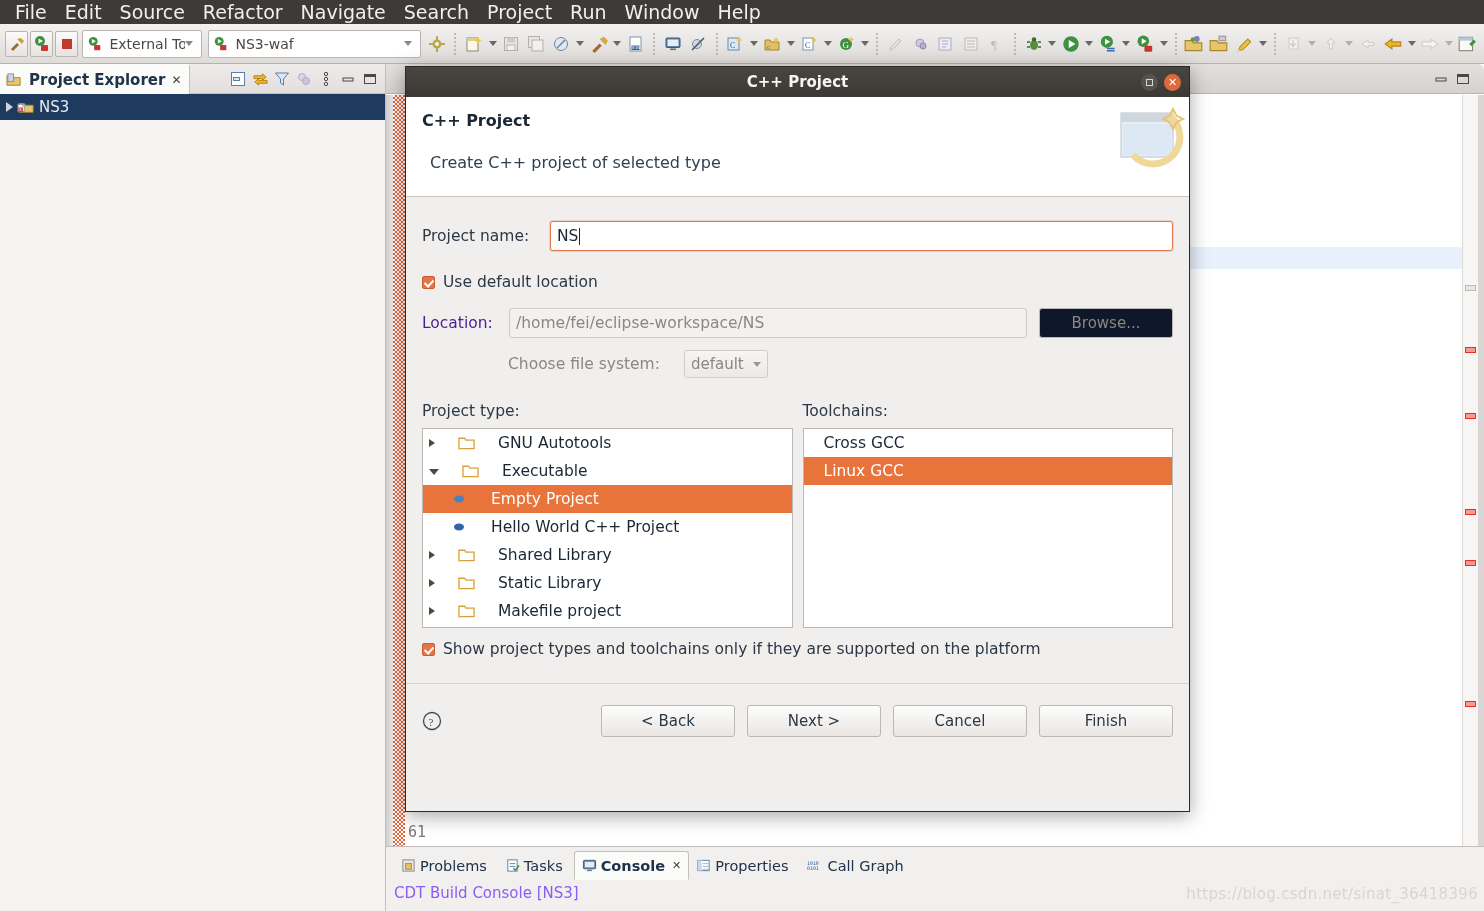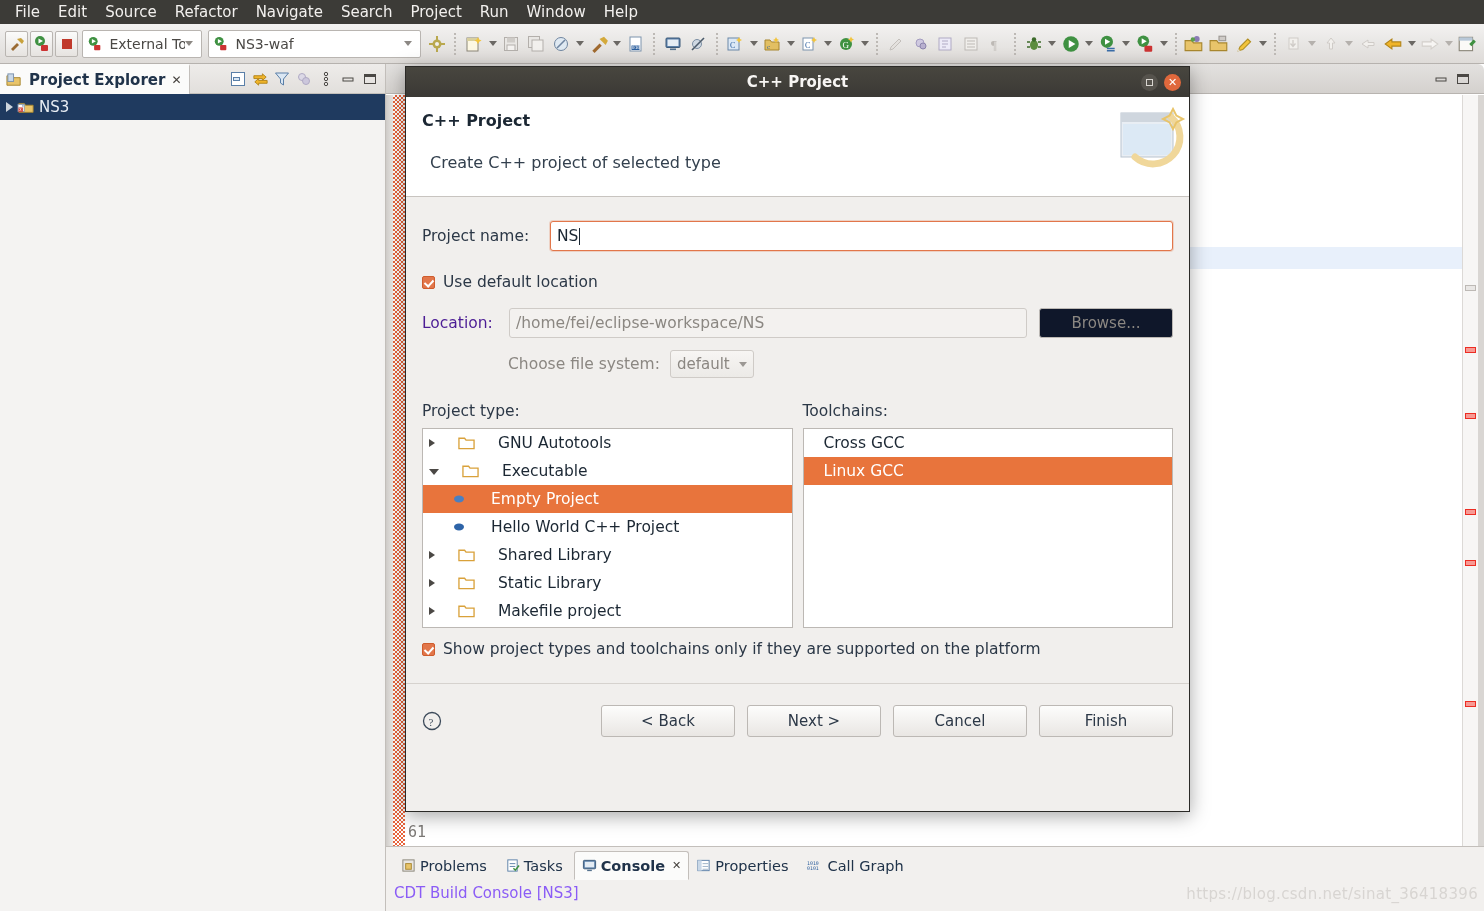--- a/index.html
+++ b/index.html
@@ -12,21 +12,21 @@
   }
   #root { position: relative; width: 1484px; height: 911px; }
 
   
   .menubar {
     position: absolute; left: 0; top: 0; width: 1484px; height: 24px;
     background: #3c3b37; color: #e8e6e3;
     display: flex; align-items: center; padding-left: 6px;
   }
   .menubar .mi {
-    font-size: 15px; padding: 2px 9px; color: #f2f0ee; line-height: 18px;
+    font-size: 19px; padding: 2px 9px; color: #f2f0ee; line-height: 18px;
     white-space: nowrap;
   }
 
   
   .toolbar {
     position: absolute; left: 0; top: 24px; width: 1484px; height: 40px;
     background: linear-gradient(to bottom, #f3f2f1 0%, #e7e5e3 55%, #dedbd8 100%);
     border-bottom: 1px solid #b6b2ae;
     display: flex; align-items: center; padding: 0 4px;
   }
@@ -799,21 +799,21 @@
       <div class="frow" style="margin-top:17px">
         <span class="lbl-n" style="width:92px;color:#4c1d95">Location:</span>
         <span class="textfield disabled" style="flex:none;width:518px">
           <span class="val">/home/fei/eclipse-workspace/NS</span>
         </span>
         <span class="btn disabled" style="width:140px;margin-left:12px">Browse...</span>
       </div>
 
       <div class="frow" style="margin-top:12px;padding-left:86px">
         <span class="lbl-n" style="color:#8b8782">Choose file system:</span>
-        <span class="selectbox" style="margin-left:10px;width:84px">
+        <span class="selectbox" style="margin-left:24px;width:84px">
           <span class="v">default</span>
           <span class="c"></span>
         </span>
       </div>
 
       <div class="frow" style="margin-top:24px;align-items:flex-start">
 
         <div style="width:372px">
           <div class="lbl-n" style="margin-bottom:8px">Project type:</div>
           <div class="listbox" style="height:200px">

